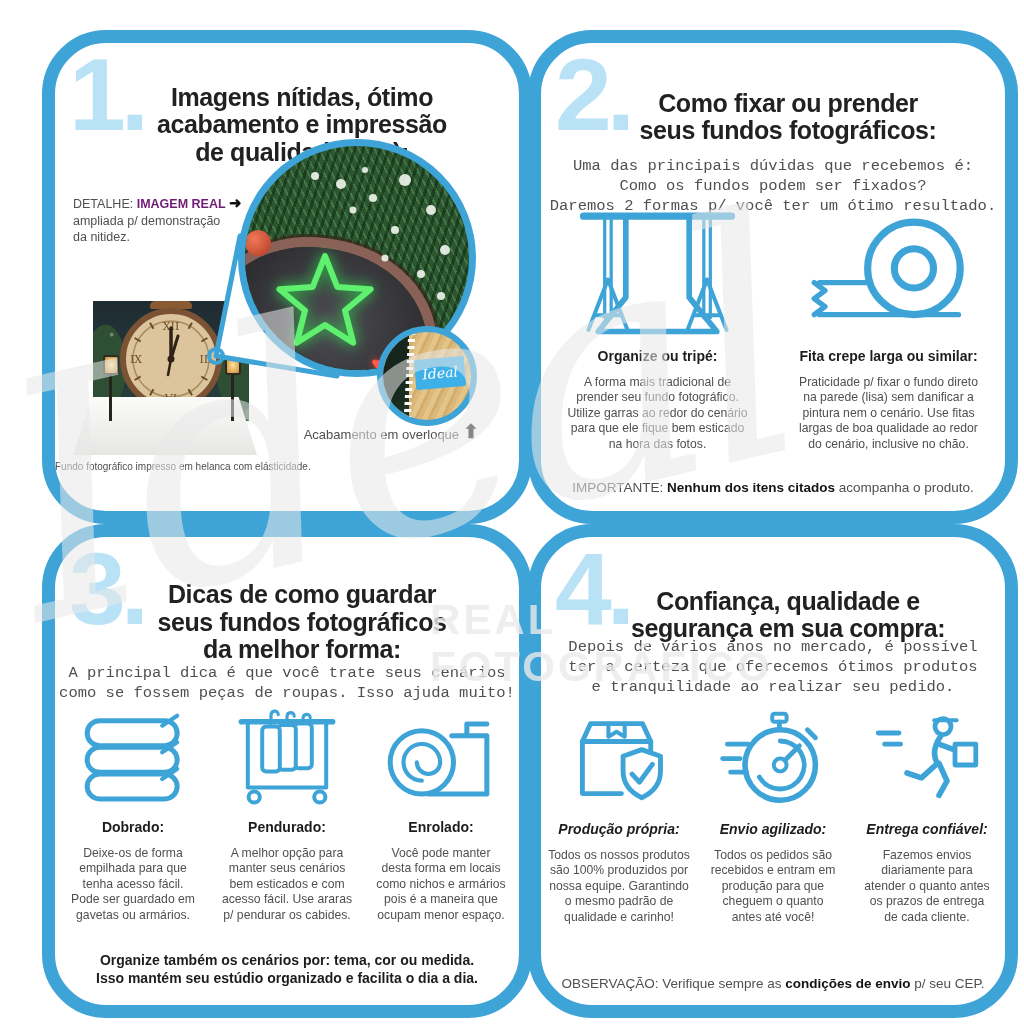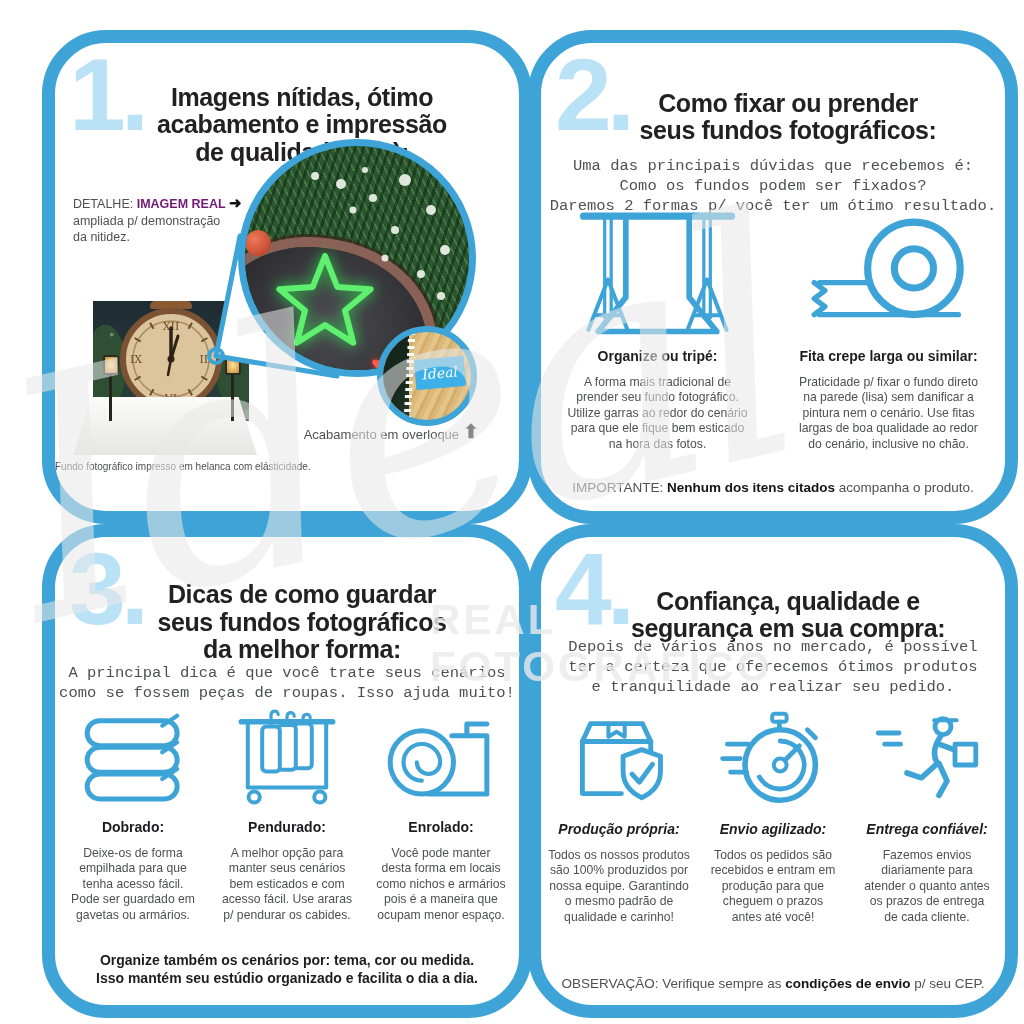--- a/index.html
+++ b/index.html
@@ -359,21 +359,21 @@
             <circle cx="74" cy="70" r="44" stroke-width="7"></circle>
             <path d="M74 40 A30 30 0 1 1 48 85" stroke-width="6"></path>
             <circle cx="74" cy="70" r="8" stroke-width="5"></circle>
             <path d="M80 64 L98 46" stroke-width="6"></path>
           </svg>
         </div>
         <div class="col-label">Envio agilizado:</div>
         <div class="col-text">Todos os pedidos são
 recebidos e entram em
 produção para que
-cheguem o prazos
+cheguem o quanto
 antes até você!</div>
       </div>
       <div class="col">
         <div class="icon-box">
           <svg class="licon" width="112" height="96" viewBox="0 0 130 120" fill="none" stroke="#3EA4D8" stroke-linecap="round" stroke-linejoin="round">
             <path d="M4 30 H30 M12 44 H32" stroke-width="6"></path>
             <circle cx="85" cy="22" r="10" stroke-width="6"></circle>
             <path d="M74 14 H102" stroke-width="5"></path>
             <path d="M82 34 C74 46 72 58 78 68" stroke-width="7"></path>
             <path d="M80 44 L102 52 L114 48" stroke-width="7"></path>

